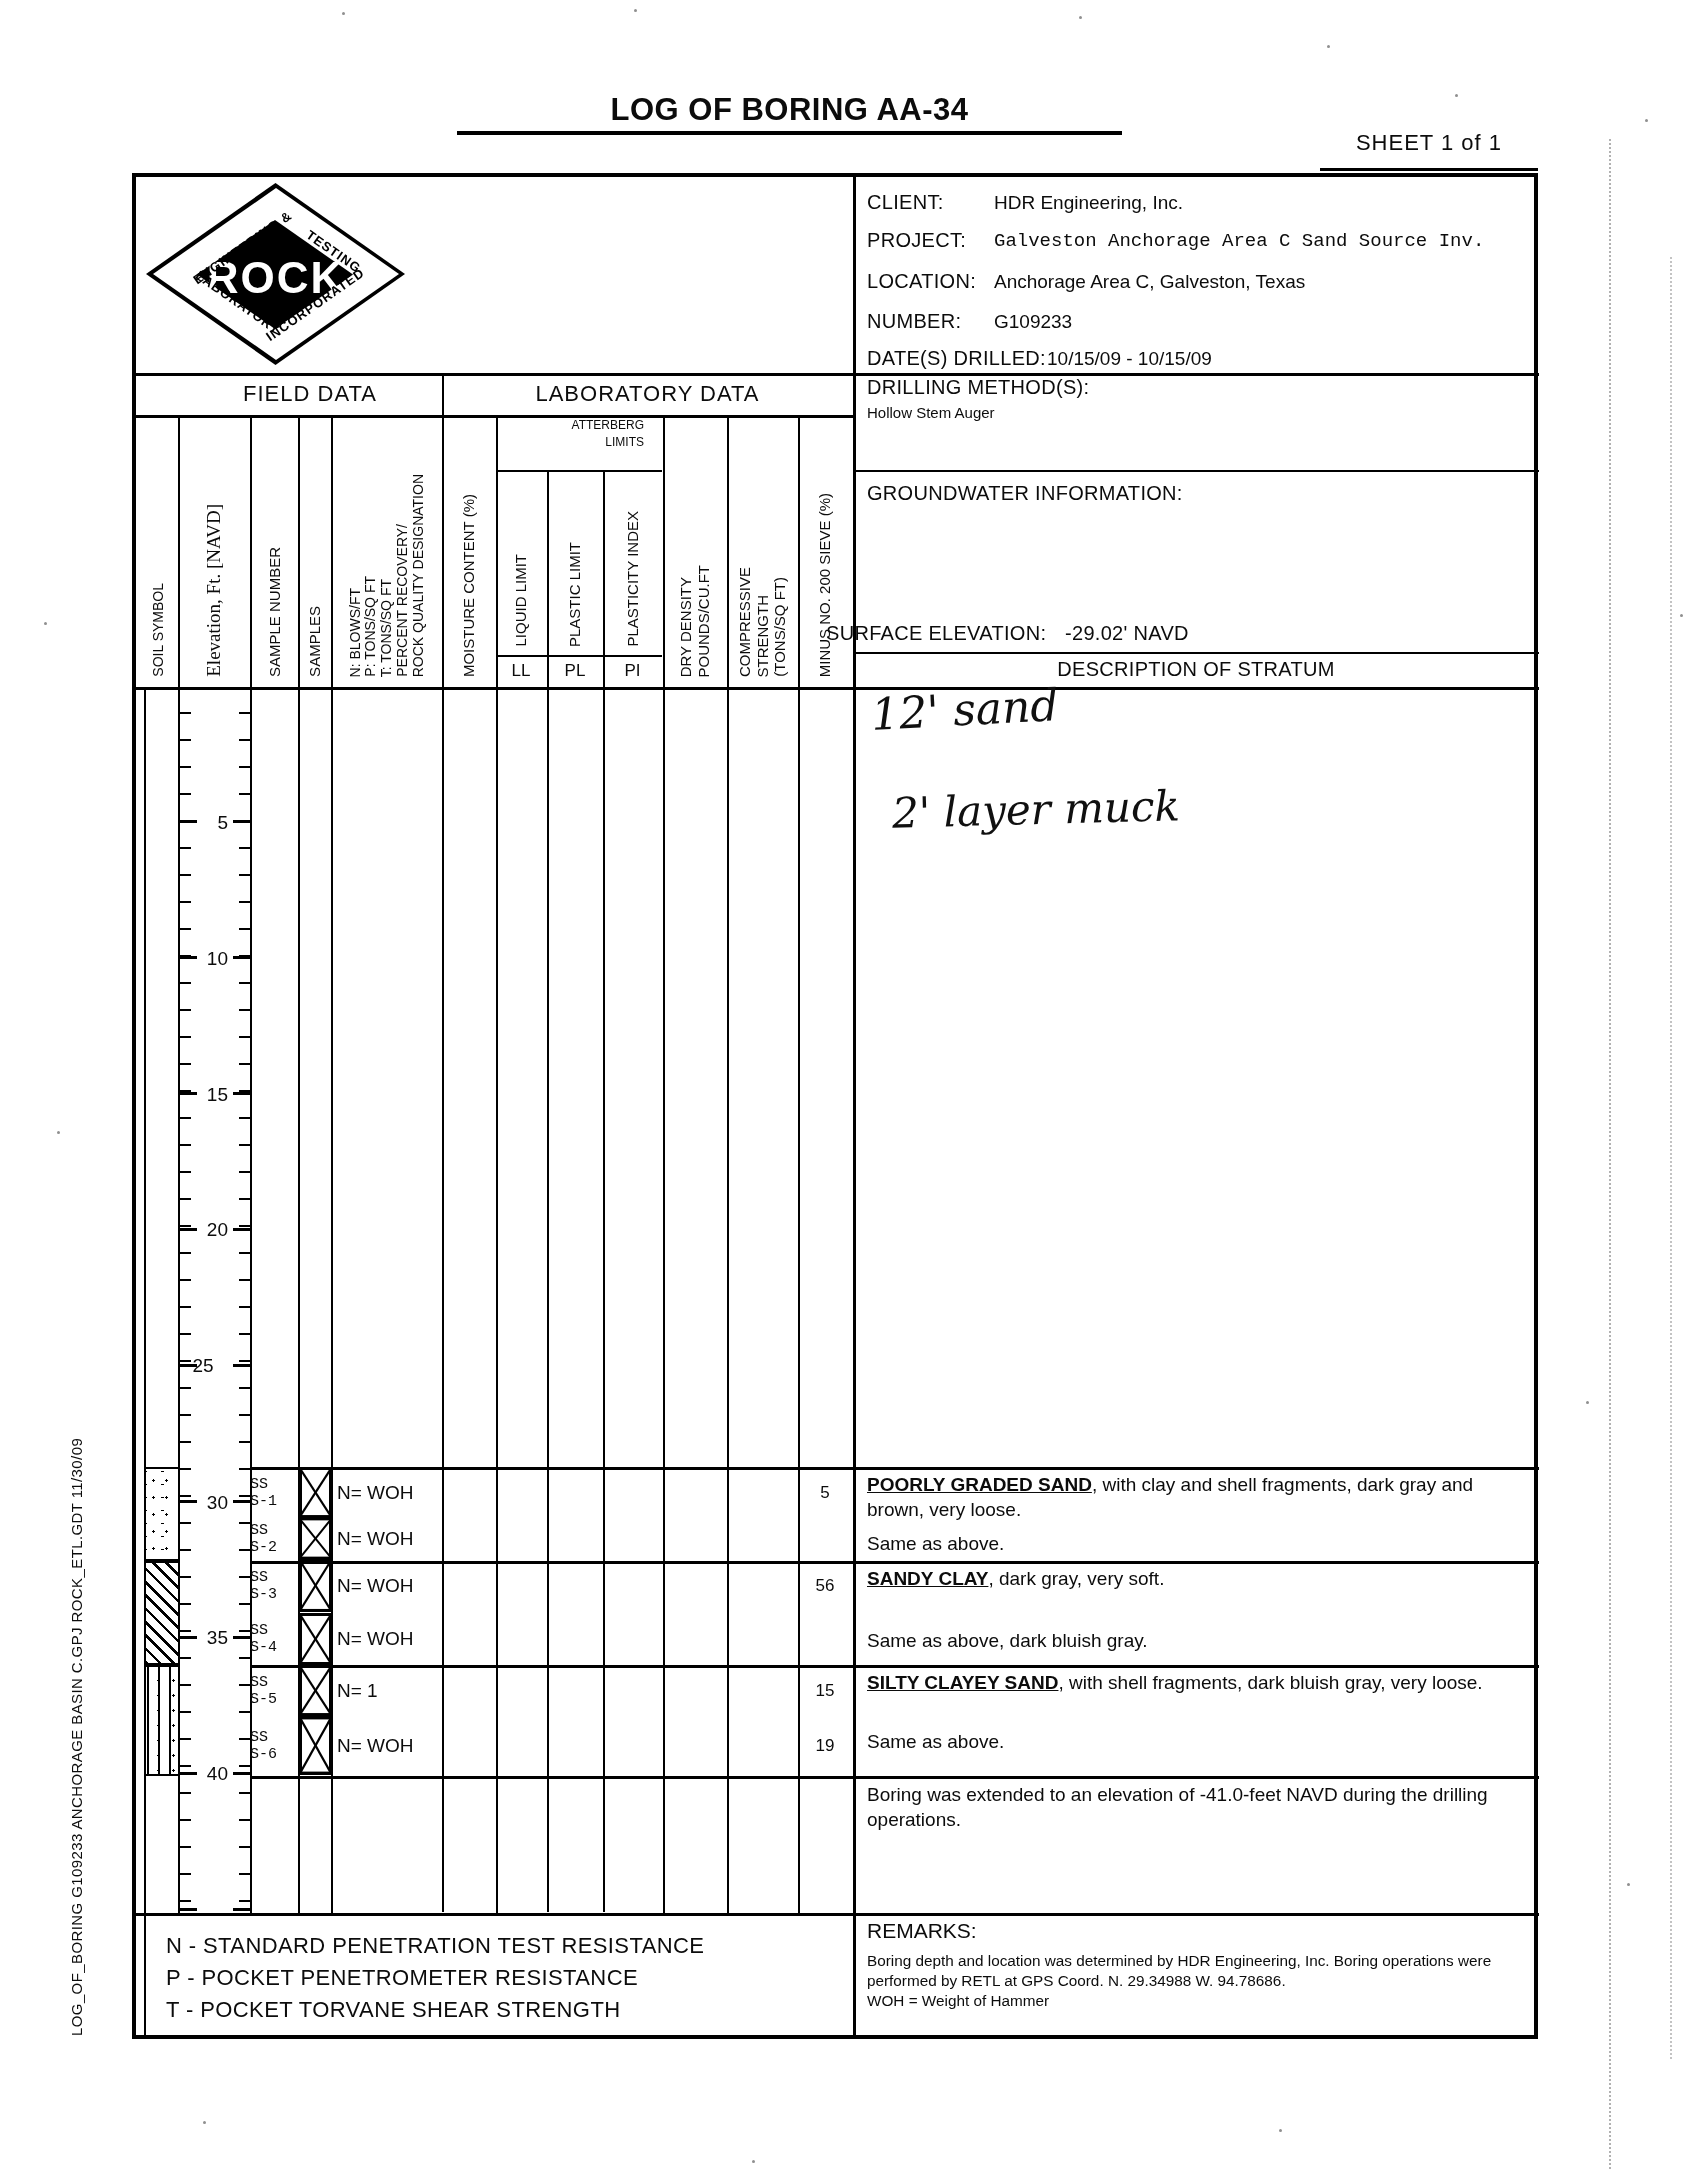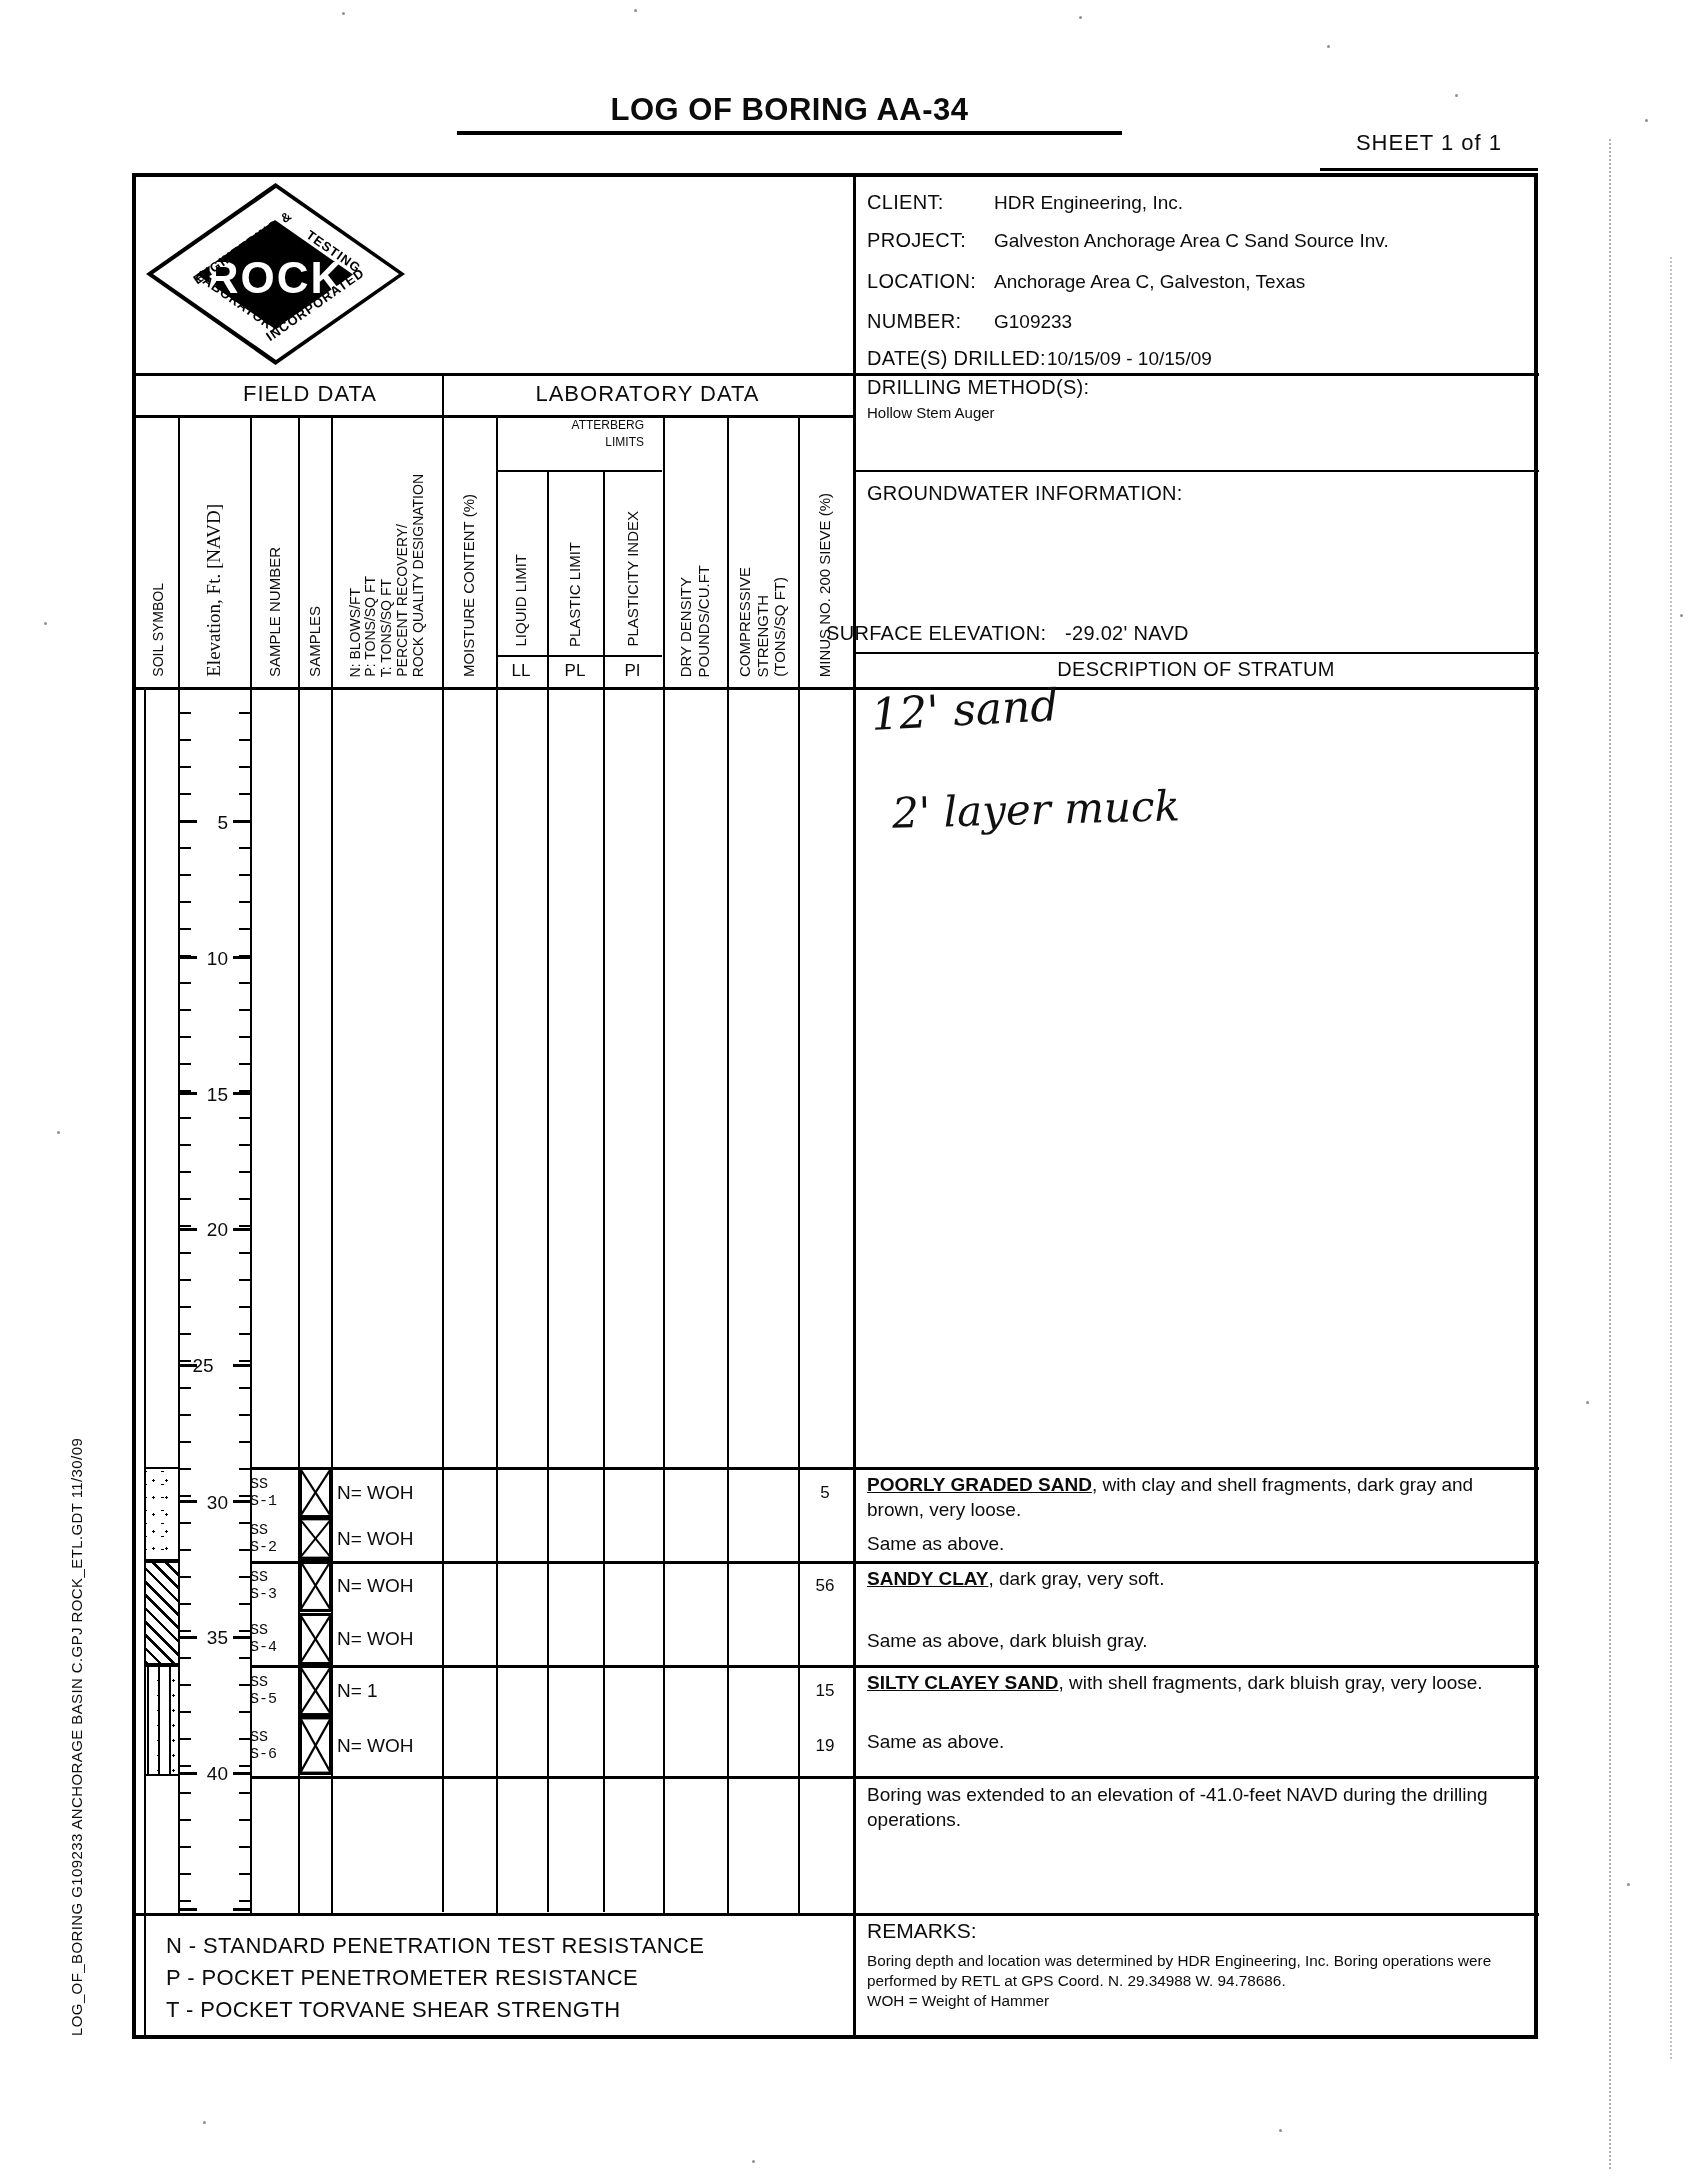--- a/index.html
+++ b/index.html
@@ -85,21 +85,21 @@
       <div class="edge" style="left:38px; top:57px; transform:rotate(-35deg);">ENGINEERING &amp;</div>
       <div class="edge" style="right:40px; top:61px; transform:rotate(35deg);">TESTING</div>
       <div class="edge" style="left:42px; bottom:55px; transform:rotate(35deg);">LABORATORY</div>
       <div class="edge" style="right:32px; bottom:53px; transform:rotate(-35deg);">INCORPORATED</div>
     </div>
 
 
     <div class="abs infolabel" style="left:731px; top:14px;">CLIENT:</div>
     <div class="abs infoval" style="left:858px; top:15px;">HDR Engineering, Inc.</div>
     <div class="abs infolabel" style="left:731px; top:52px;">PROJECT:</div>
-    <div class="abs infoval" style="left:858px; top:53px;">Galveston Anchorage Area C Sand Source Inv.</div>
+    <div class="abs infoval" style="left:858px; top:53px;font-family:Liberation Mono, monospace;">Galveston Anchorage Area C Sand Source Inv.</div>
     <div class="abs infolabel" style="left:731px; top:93px;">LOCATION:</div>
     <div class="abs infoval" style="left:858px; top:94px;">Anchorage Area C, Galveston, Texas</div>
     <div class="abs infolabel" style="left:731px; top:133px;">NUMBER:</div>
     <div class="abs infoval" style="left:858px; top:134px;">G109233</div>
     <div class="abs infolabel" style="left:731px; top:170px;">DATE(S) DRILLED:</div>
     <div class="abs infoval" style="left:911px; top:171px;">10/15/09 - 10/15/09</div>
 
     <div class="abs band" style="left:42px; top:204px; width:264px;">FIELD DATA</div>
     <div class="abs band" style="left:306px; top:204px; width:411px;">LABORATORY DATA</div>
 

